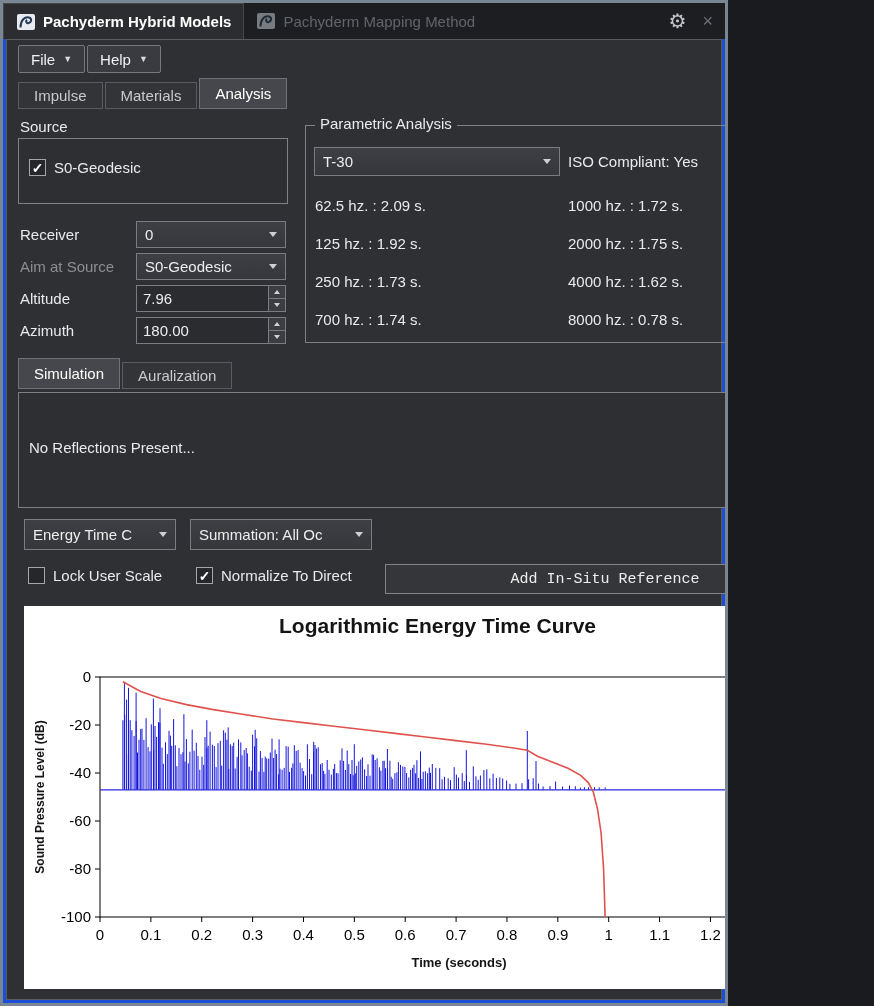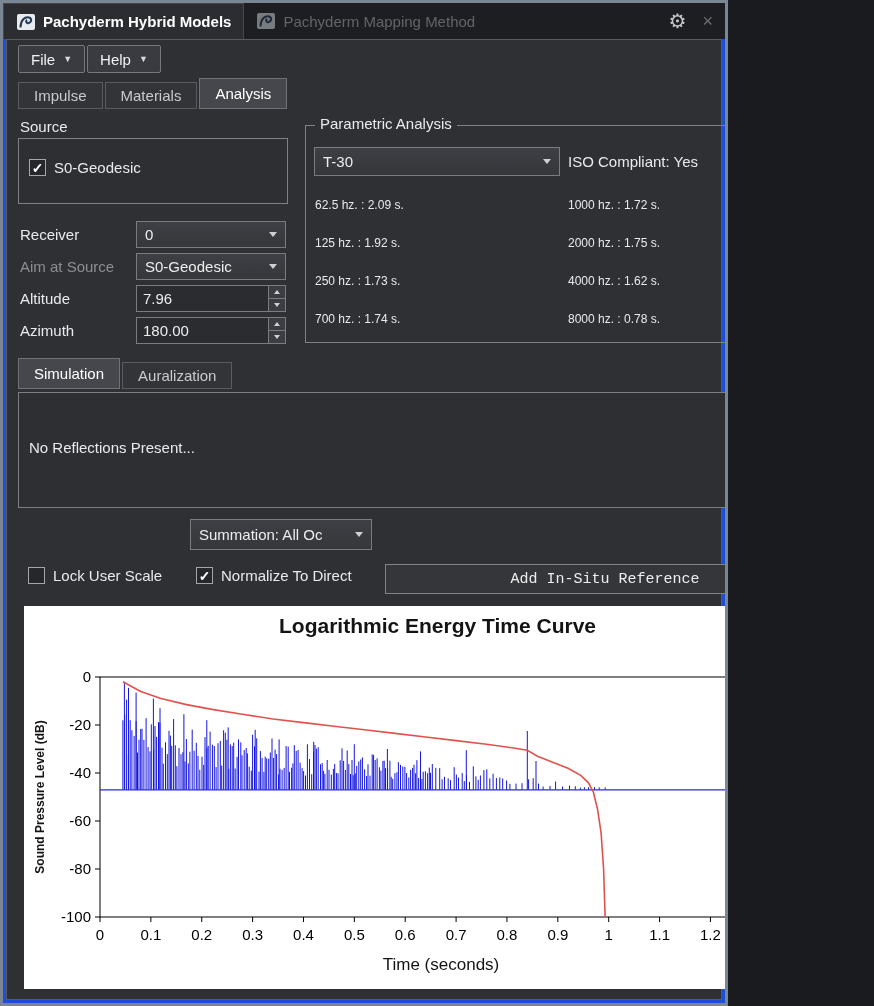--- a/index.html
+++ b/index.html
@@ -53,35 +53,35 @@
   .tri-up { width:0; height:0; border-left:3.5px solid transparent; border-right:3.5px solid transparent; border-bottom:4px solid #d0d1d5; }
   .tri-down { width:0; height:0; border-left:3.5px solid transparent; border-right:3.5px solid transparent; border-top:4px solid #d0d1d5; }
 
   .groupbox { position:absolute; top:85px; left:298px; width:521px; height:218px; border:1px solid #808184; }
   .groupbox-label { position:absolute; top:-11px; left:9px; padding:0 5px; background:#2f3034; font-size:15px; color:#e9eaec; }
   .param-combo { top:21px; left:8px; width:246px; height:29px; }
   .iso-text { position:absolute; top:25px; left:262px; font-size:15px; color:#e9eaec; line-height:21px; }
   .pcol { position:absolute; top:69px; display:flex; flex-direction:column; gap:17px; }
   .pcol-left { left:9px; }
   .pcol-right { left:262px; }
-  .pval { font-size:12px; color:#e9eaec; height:21px; line-height:21px; }
+  .pval { font-size:15px; color:#e9eaec; height:21px; line-height:21px; }
 
   .nr-box { position:absolute; top:352px; left:11px; width:806px; height:116px; border:1px solid #7e7f83; background:#2e2f33; }
   .nr-text { position:absolute; left:10px; top:46px; font-size:15px; color:#e9eaec; }
 
   .btn { position:absolute; background:#35363a; border:1px solid #828387; color:#eceded; font-size:15px; font-family:Liberation Mono, monospace; display:flex; align-items:center; justify-content:center; cursor:default; }
 
   .opt-row-label { position:absolute; font-size:15px; color:#e9eaec; line-height:18px; }
 
   
   .chart { position:absolute; top:566px; left:17px; width:827px; height:383px; background:#ffffff; overflow:hidden; }
   .chart svg { position:absolute; inset:0; }
   .chart-title { position:absolute; top:8px; left:0; width:100%; text-align:center; font-size:21px; font-weight:bold; color:#141414; }
   .chart-ylabel { position:absolute; left:16px; top:191px; transform:translate(-50%,-50%) rotate(-90deg); white-space:nowrap; font-size:12px; font-weight:bold; color:#141414; }
-  .chart-xlabel { position:absolute; left:417px; top:349px; transform:translateX(-50%); font-size:17px; font-weight:normal; color:#141414; }
+  .chart-xlabel { position:absolute; left:435px; top:349px; transform:translateX(-50%); font-size:13px; font-weight:bold; color:#141414; }
 </style>
 </head>
 <body>
 
 <div class="screen">
 
   <div class="titlebar">
     <div class="doc-tab active">
       <span class="app-icon">
         <svg viewBox="0 0 20 20" width="20" height="20">
@@ -196,20 +196,24 @@
 
     <div class="tabs-row sub-tabs">
       <div class="tab active">Simulation</div>
       <div class="tab">Auralization</div>
     </div>
 
     <div class="nr-box">
       <div class="nr-text">No Reflections Present...</div>
     </div>
 
+    <div class="combo" style="top:479px; left:17px; width:152px; height:31px;">
+      <span class="combo-text">Energy Time C</span>
+      <span class="combo-arrow"></span>
+    </div>
     <div class="combo" style="top:479px; left:183px; width:182px; height:31px;">
       <span class="combo-text">Summation: All Oc</span>
       <span class="combo-arrow"></span>
     </div>
 
     <span class="checkbox" style="position:absolute; top:527px; left:21px;"></span>
     <div class="opt-row-label" style="top:527px; left:46px;">Lock User Scale</div>
 
     <span class="checkbox" style="position:absolute; top:527px; left:189px;">
         <span class="check">✓</span>

